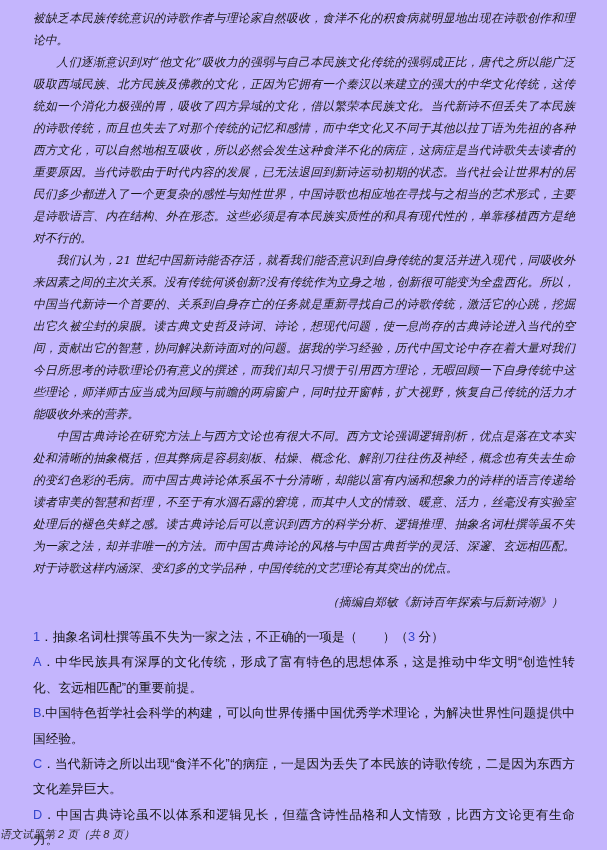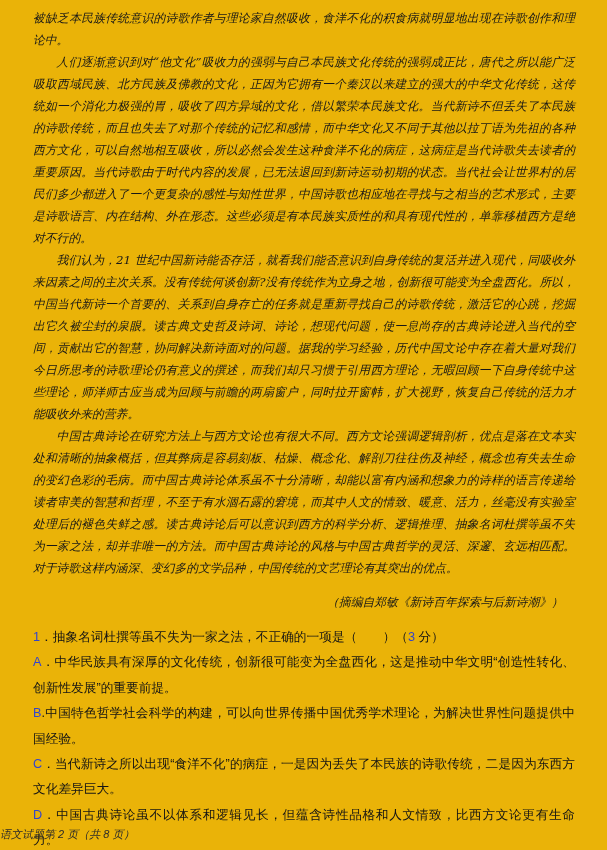--- a/index.html
+++ b/index.html
@@ -1,17 +1,17 @@
 <!DOCTYPE html>
 <html><head>
 <meta charset="utf-8">
 <style>
   html,body{margin:0;padding:0;background:#e8e8e8;}
   .page{
-    width:607px;height:850px;background:#eab308;position:relative;
+    width:607px;height:850px;background:#c4b5fd;position:relative;
     box-sizing:border-box;padding:7px 32px 0 33px;overflow:hidden;
     font-family:"Liberation Sans",sans-serif;color:#1c1c1c;
     margin:0 auto;
   }
   
   .passage{
     font-family:"DejaVu Serif",serif;
     font-style:italic;
     font-size:11.8px;
     line-height:22px;
@@ -52,21 +52,21 @@
     <p class="para">人们逐渐意识到对“他文化”吸收力的强弱与自己本民族文化传统的强弱成正比，唐代之所以能广泛吸取西域民族、北方民族及佛教的文化，正因为它拥有一个秦汉以来建立的强大的中华文化传统，这传统如一个消化力极强的胃，吸收了四方异域的文化，借以繁荣本民族文化。当代新诗不但丢失了本民族的诗歌传统，而且也失去了对那个传统的记忆和感情，而中华文化又不同于其他以拉丁语为先祖的各种西方文化，可以自然地相互吸收，所以必然会发生这种食洋不化的病症，这病症是当代诗歌失去读者的重要原因。当代诗歌由于时代内容的发展，已无法退回到新诗运动初期的状态。当代社会让世界村的居民们多少都进入了一个更复杂的感性与知性世界，中国诗歌也相应地在寻找与之相当的艺术形式，主要是诗歌语言、内在结构、外在形态。这些必须是有本民族实质性的和具有现代性的，单靠移植西方是绝对不行的。</p>
     <p class="para">我们认为，21 世纪中国新诗能否存活，就看我们能否意识到自身传统的复活并进入现代，同吸收外来因素之间的主次关系。没有传统何谈创新?没有传统作为立身之地，创新很可能变为全盘西化。所以，中国当代新诗一个首要的、关系到自身存亡的任务就是重新寻找自己的诗歌传统，激活它的心跳，挖掘出它久被尘封的泉眼。读古典文史哲及诗词、诗论，想现代问题，使一息尚存的古典诗论进入当代的空间，贡献出它的智慧，协同解决新诗面对的问题。据我的学习经验，历代中国文论中存在着大量对我们今日所思考的诗歌理论仍有意义的撰述，而我们却只习惯于引用西方理论，无暇回顾一下自身传统中这些理论，师洋师古应当成为回顾与前瞻的两扇窗户，同时拉开窗帏，扩大视野，恢复自己传统的活力才能吸收外来的营养。</p>
     <p class="para">中国古典诗论在研究方法上与西方文论也有很大不同。西方文论强调逻辑剖析，优点是落在文本实处和清晰的抽象概括，但其弊病是容易刻板、枯燥、概念化、解剖刀往往伤及神经，概念也有失去生命的变幻色彩的毛病。而中国古典诗论体系虽不十分清晰，却能以富有内涵和想象力的诗样的语言传递给读者审美的智慧和哲理，不至于有水涸石露的窘境，而其中人文的情致、暖意、活力，丝毫没有实验室处理后的褪色失鲜之感。读古典诗论后可以意识到西方的科学分析、逻辑推理、抽象名词杜撰等虽不失为一家之法，却并非唯一的方法。而中国古典诗论的风格与中国古典哲学的灵活、深邃、玄远相匹配。对于诗歌这样内涵深、变幻多的文学品种，中国传统的文艺理论有其突出的优点。</p>
     <p class="citation">（摘编自郑敏《新诗百年探索与后新诗潮》）</p>
   </div>
 
   <div class="questions">
 
     <p class="qline"><span class="blue">1</span><span>．抽象名词杜撰等虽不失为一家之法，不正确的一项是（　　）（</span><span class="blue">3</span><span> 分）</span></p>
 
-    <p class="qline"><span class="blue">A</span><span>．</span><span>中华民族具有深厚的文化传统，创新很可能变为全盘西化，这是推动中华文明“创造性转化、创新性发展”的重要前提。</span></p>
+    <p class="qline"><span class="blue">A</span><span>．</span><span>中华民族具有深厚的文化传统，形成了富有特色的思想体系，这是推动中华文明“创造性转化、玄远相匹配”的重要前提。</span></p>
 
     <p class="qline"><span class="blue">B</span><span>.</span><span>中国特色哲学社会科学的构建，可以向世界传播中国优秀学术理论，为解决世界性问题提供中国经验。</span></p>
 
     <p class="qline"><span class="blue">C</span><span>．</span><span>当代新诗之所以出现“食洋不化”的病症，一是因为丢失了本民族的诗歌传统，二是因为东西方文化差异巨大。</span></p>
 
     <p class="qline"><span class="blue">D</span><span>．</span><span>中国古典诗论虽不以体系和逻辑见长，但蕴含诗性品格和人文情致，比西方文论更有生命力。</span></p>
 
     <p class="qline"><span class="blue">2</span><span>．根据材料内容，下列说法不正确的一项是（　　）（</span><span class="blue">3</span><span> 分）</span></p>
 
   </div>

